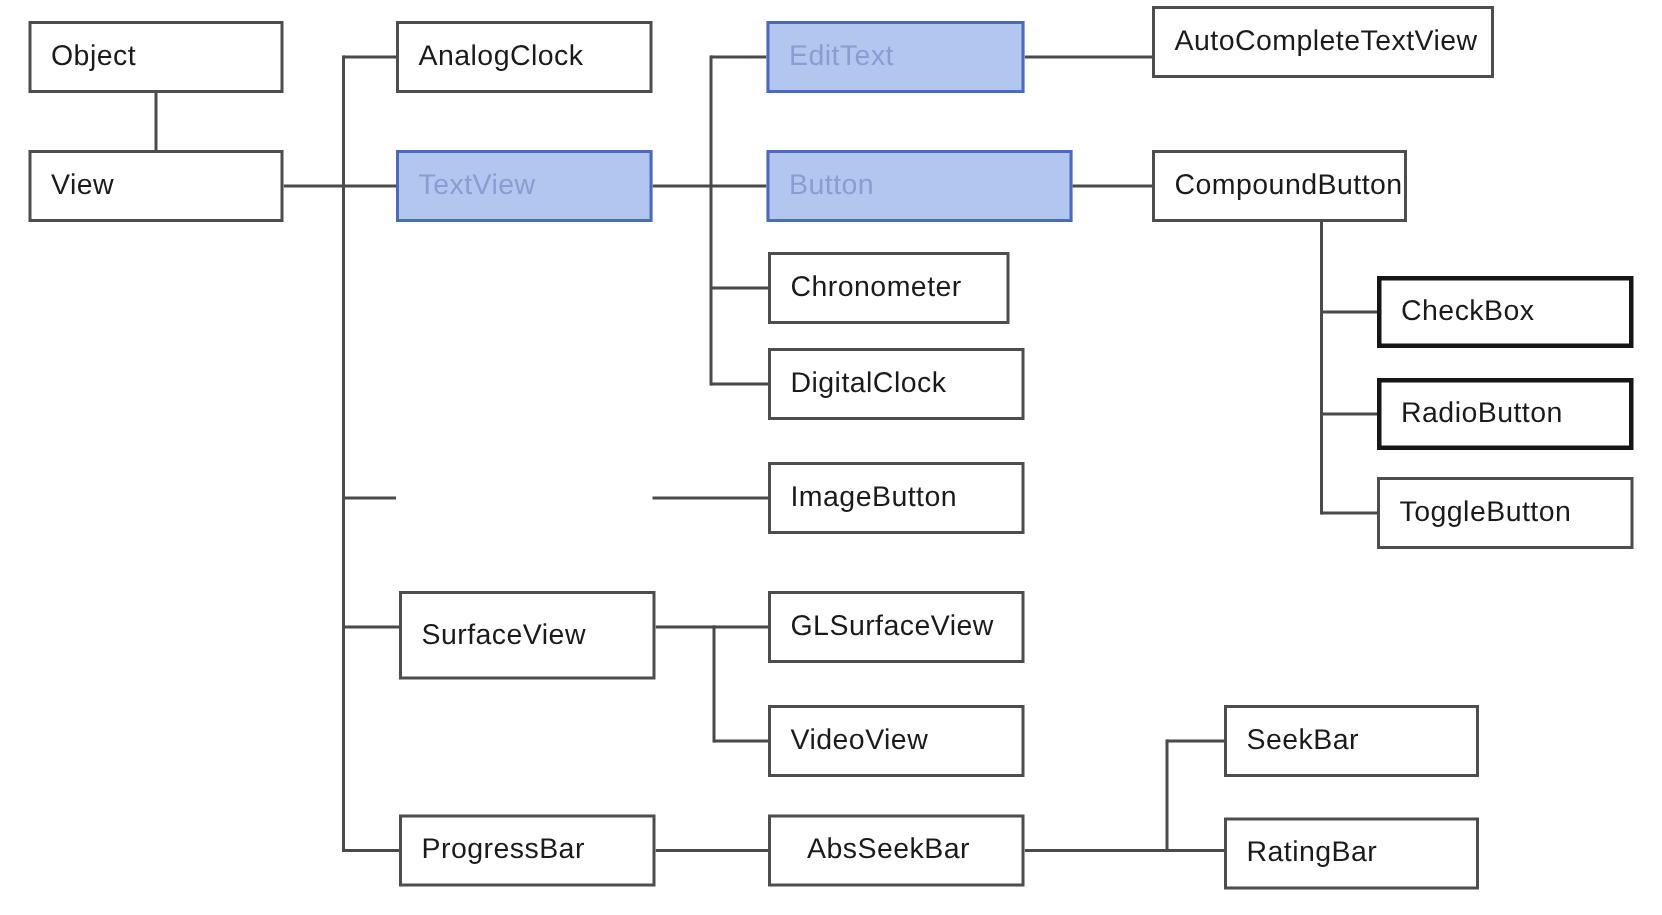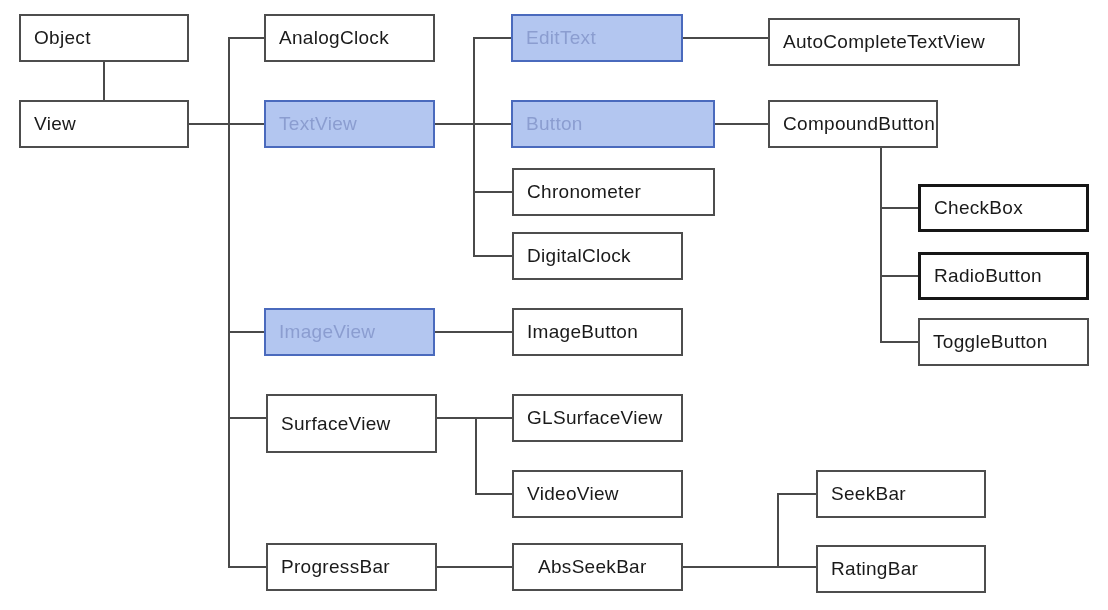--- a/index.html
+++ b/index.html
@@ -72,31 +72,30 @@
     <div class="line v" style="left: 475px; top: 417px; height: 78px;"></div>
     <div class="line h" style="left: 476px; top: 493px; width: 36px;"></div>
     <div class="line h" style="left: 437px; top: 566px; width: 75px;"></div>
     <div class="line h" style="left: 683px; top: 566px; width: 133px;"></div>
     <div class="line v" style="left: 777px; top: 493px; height: 75px;"></div>
     <div class="line h" style="left: 778px; top: 493px; width: 38px;"></div>
     <div class="node normal" style="left: 19px; top: 14px; width: 170px; height: 48px;">Object</div>
     <div class="node normal" style="left: 19px; top: 100px; width: 170px; height: 48px;">View</div>
     <div class="node normal" style="left: 264px; top: 14px; width: 171px; height: 48px;">AnalogClock</div>
     <div class="node highlight" style="left: 264px; top: 100px; width: 171px; height: 48px;">TextView</div>
-    <div class="node highlight" style="left: 264px; top: 308px; width: 171px; height: 48px;">ImageView</div>
     <div class="node normal" style="left: 266px; top: 394px; width: 171px; height: 59px;">SurfaceView</div>
     <div class="node normal" style="left: 266px; top: 543px; width: 171px; height: 48px;">ProgressBar</div>
     <div class="node highlight" style="left: 511px; top: 14px; width: 172px; height: 48px;">EditText</div>
     <div class="node highlight" style="left: 511px; top: 100px; width: 204px; height: 48px;">Button</div>
-    <div class="node normal" style="left: 512px; top: 168px; width: 203px; height: 48px;">Chronometer</div>
+    <div class="node normal" style="left: 512px; top: 168px; width: 161px; height: 48px;">Chronometer</div>
     <div class="node normal" style="left: 512px; top: 232px; width: 171px; height: 48px;">DigitalClock</div>
     <div class="node normal" style="left: 512px; top: 308px; width: 171px; height: 48px;">ImageButton</div>
     <div class="node normal" style="left: 512px; top: 394px; width: 171px; height: 48px;">GLSurfaceView</div>
     <div class="node normal" style="left: 512px; top: 470px; width: 171px; height: 48px;">VideoView</div>
     <div class="node normal" style="left: 512px; top: 543px; width: 171px; height: 48px; padding-left: 24px;">AbsSeekBar</div>
-    <div class="node normal" style="left: 768px; top: 18px; width: 252px; height: 48px; text-align: center;">AutoCompleteTextView</div>
+    <div class="node normal" style="left: 768px; top: 4px; width: 228px; height: 48px; text-align: center;">AutoCompleteTextView</div>
     <div class="node bold" style="left: 918px; top: 184px; width: 171px; height: 48px;">CheckBox</div>
     <div class="node normal" style="left: 768px; top: 100px; width: 170px; height: 48px;">CompoundButton</div>
     <div class="node bold" style="left: 918px; top: 252px; width: 171px; height: 48px;">RadioButton</div>
     <div class="node normal" style="left: 918px; top: 318px; width: 171px; height: 48px; text-align: right;">ToggleButton</div>
     <div class="node normal" style="left: 816px; top: 470px; width: 170px; height: 48px;">SeekBar</div>
     <div class="node normal" style="left: 816px; top: 545px; width: 170px; height: 48px;">RatingBar</div>
   </div>
 
 </body></html>

